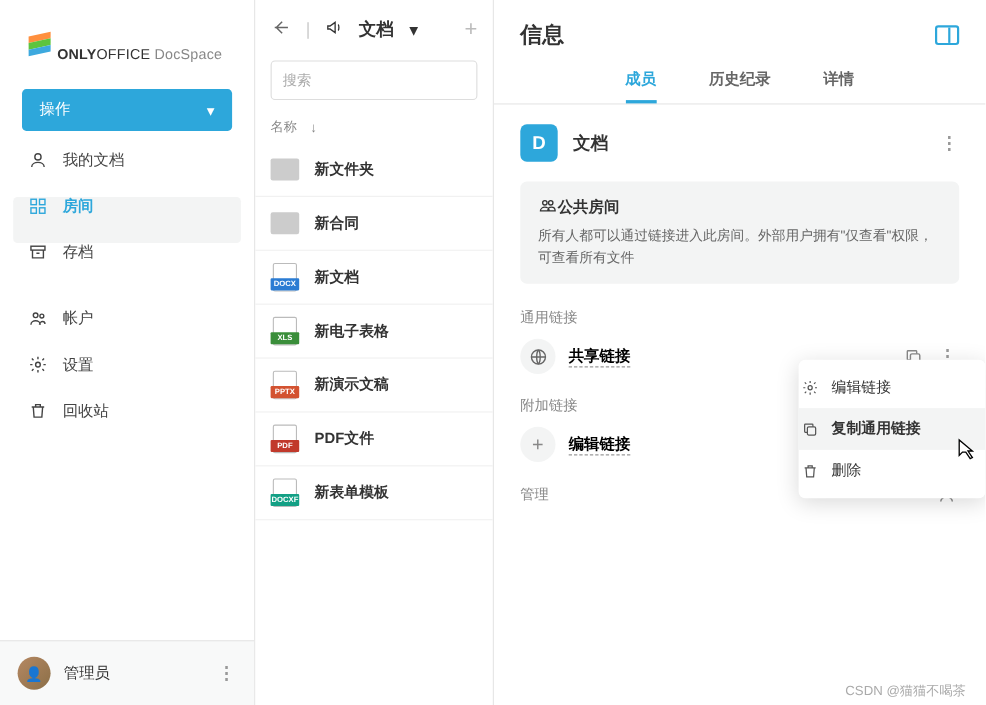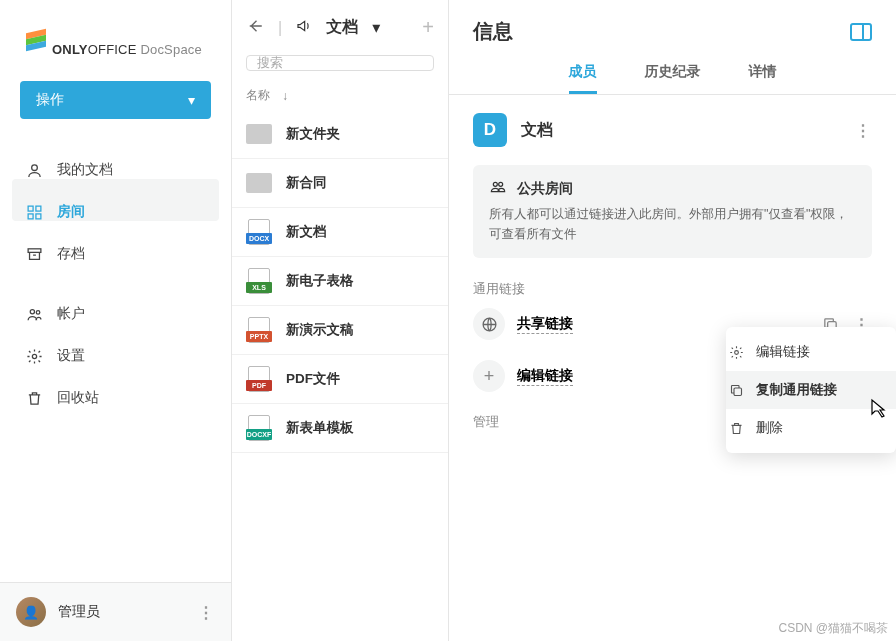--- a/index.html
+++ b/index.html
@@ -8,34 +8,34 @@
 
 
 .sidebar { width: 232px; border-right: 1px solid #e5e5e5; display: flex; flex-direction: column; }
 .logo-row { display: flex; align-items: center; gap: 6px; padding: 22px 20px 18px 26px; }
 .logo-stack { width: 20px; height: 18px; display: flex; flex-direction: column; gap: 0; }
 .logo-layer { width: 20px; height: 6px; transform: skewY(-12deg); }
 .logo-text { font-size: 13px; letter-spacing: .2px; color: #333; margin-top: 20px; }
 .logo-text b { font-weight: 700; }
 .action-btn { margin: 6px 20px 18px 20px; background: #2DA7DB; color: #fff; border: none; border-radius: 4px; height: 38px; display: flex; align-items: center; justify-content: space-between; padding: 0 16px; font-size: 14px; cursor: pointer; }
 .nav { padding: 0 12px; }
-.nav-item { display: flex; align-items: flex-end; gap: 14px; height: 42px; padding: 0 14px; border-radius: 4px; font-size: 14px; color: #444; cursor: pointer; }
+.nav-item { display: flex; align-items: flex-start; gap: 14px; height: 42px; padding: 0 14px; border-radius: 4px; font-size: 14px; color: #444; cursor: pointer; }
 .nav-item.active { background: #F3F4F4; color: #2DA7DB; font-weight: 600; }
 .nav-item .ico { width: 17px; height: 17px; display: flex; align-items: center; justify-content: center; }
 .nav-gap { height: 18px; }
 .sidebar-spacer { flex: 1; }
 .admin-row { display: flex; align-items: center; gap: 12px; padding: 14px 16px; border-top: 1px solid #e5e5e5; background: #F8F9F9; }
 .avatar { width: 30px; height: 30px; border-radius: 50%; background: linear-gradient(135deg, #b58863, #8b6f47); display: flex; align-items: center; justify-content: center; color: #fff; font-size: 13px; }
 .admin-name { flex: 1; font-size: 14px; color: #333; }
 
 
 .files { width: 217px; border-right: 1px solid #e5e5e5; display: flex; flex-direction: column; }
 .files-header { display: flex; align-items: center; gap: 14px; padding: 16px 14px 10px; color: #666; }
 .crumb-text { font-size: 16px; font-weight: 700; color: #333; }
-.search-row { border: 1px solid #ddd; border-radius: 4px; margin: 6px 14px; height: 16px; display: flex; align-items: center; padding: 0 10px; color: #aaa; font-size: 13px; }
+.search-row { border: 1px solid #ddd; border-radius: 4px; margin: 6px 14px; height: 36px; display: flex; align-items: center; padding: 0 10px; color: #aaa; font-size: 13px; }
 .sort-row { padding: 10px 14px 6px; font-size: 12px; color: #888; display: flex; align-items: center; gap: 12px; }
 .file-list { flex: 1; overflow: hidden; }
 .file-item { display: flex; align-items: center; gap: 14px; padding: 12px 14px; font-size: 13.5px; font-weight: 600; color: #333; cursor: pointer; border-bottom: 1px solid #f0f0f0; }
 .file-icon { width: 26px; height: 24px; display: flex; align-items: center; justify-content: center; }
 .folder-ico { width: 26px; height: 20px; background: #CCC; border-radius: 2px; position: relative; }
 .doc-ico { width: 22px; height: 26px; border: 1px solid #bbb; border-radius: 2px; position: relative; background: #fff; }
 .doc-ico::after { content: attr(data-ext); position: absolute; bottom: 0; left: -3px; right: -3px; height: 11px; font-size: 7px; color: #fff; display: flex; align-items: center; justify-content: center; font-weight: 700; border-radius: 1px; }
 .doc-ico.docx::after { background: #2B7CD3; }
 .doc-ico.xls::after { background: #3A8E3A; }
 .doc-ico.pptx::after { background: #D35230; }
@@ -49,41 +49,41 @@
 .layout-toggle { width: 22px; height: 18px; border: 2px solid #2DA7DB; border-radius: 3px; position: relative; cursor: pointer; }
 .layout-toggle::after { content: ""; position: absolute; left: 10px; top: 0; bottom: 0; width: 2px; background: #2DA7DB; }
 .tabs { display: flex; gap: 48px; padding: 10px 24px 0; border-bottom: 1px solid #e5e5e5; justify-content: center; }
 .tab { font-size: 14px; font-weight: 600; color: #666; padding-bottom: 10px; cursor: pointer; }
 .tab.active { color: #2DA7DB; border-bottom: 3px solid #2DA7DB; }
 .info-body { padding: 18px 24px; flex: 1; overflow: auto; position: relative; }
 .room-row { display: flex; align-items: center; gap: 14px; margin-bottom: 18px; }
 .room-badge { width: 34px; height: 34px; background: #2DA7DB; color: #fff; border-radius: 6px; display: flex; align-items: center; justify-content: center; font-weight: 700; font-size: 17px; }
 .room-name { font-size: 16px; font-weight: 700; color: #333; flex: 1; }
 .notice { background: #F3F4F4; border-radius: 6px; padding: 14px 16px; margin-bottom: 22px; }
-.notice-title { font-size: 14px; font-weight: 700; color: #333; display: flex; align-items: center; gap: 10px; margin-bottom: 6px; }
+.notice-title { font-size: 14px; font-weight: 700; color: #333; display: flex; align-items: center; margin-bottom: 6px; }
 .notice-text { font-size: 12.5px; color: #666; line-height: 1.6; }
 .section-label { font-size: 13px; color: #888; margin-bottom: 10px; }
 .link-row { display: flex; align-items: center; gap: 12px; margin-bottom: 20px; }
 .link-icon { width: 32px; height: 32px; border-radius: 50%; background: #F3F4F4; display: flex; align-items: center; justify-content: center; color: #666; }
 .link-text { font-size: 14px; font-weight: 700; color: #000000; border-bottom: 1px dashed #999; }
 .link-row .spacer { flex: 1; }
 .icon-btn { width: 20px; height: 20px; color: #888; cursor: pointer; display: flex; align-items: center; justify-content: center; }
 .plus-circle { width: 32px; height: 32px; border-radius: 50%; background: #F3F4F4; display: flex; align-items: center; justify-content: center; color: #888; font-size: 18px; }
 .member-row { display: flex; align-items: center; gap: 12px; margin-bottom: 14px; }
 .member-avatar { width: 32px; height: 32px; border-radius: 50%; background: linear-gradient(135deg, #7a4a2d, #3d2617); position: relative; }
 .member-avatar::after { content: "A"; position: absolute; bottom: -2px; right: -2px; width: 14px; height: 14px; background: #FFA500; color: #fff; font-size: 9px; border-radius: 50%; display: flex; align-items: center; justify-content: center; font-weight: 700; }
 .member-name { font-size: 14px; font-weight: 600; color: #333; flex: 1; }
 .role { font-size: 12.5px; color: #888; }
 .triangle-down { display: inline-block; width: 0; height: 0; border-left: 4px solid transparent; border-right: 4px solid transparent; border-top: 5px solid #888; margin-left: 4px; }
 .dropdown { position: absolute; background: #fff; border-radius: 6px; box-shadow: 0 4px 20px rgba(0,0,0,.15); padding: 6px 0; width: 170px; top: 232px; right: 0; z-index: 10; }
 .dropdown-item { display: flex; align-items: center; gap: 12px; padding: 10px 2px; font-size: 13.5px; color: #333; cursor: pointer; }
 .dropdown-item.hover { background: #F3F4F4; font-weight: 600; }
 .dropdown-item .dico { width: 16px; color: #555; display: flex; align-items: center; justify-content: center; }
 .cursor { position: absolute; top: 302px; right: 10px; font-size: 18px; pointer-events: none; z-index: 20; }
-.watermark { position: absolute; bottom: 4px; right: 8px; font-size: 12px; color: #aaa; z-index: 30; }
+.watermark { position: absolute; bottom: 4px; right: 18px; font-size: 12px; color: #aaa; z-index: 30; }
 .more-dots { letter-spacing: 1px; color: #999; font-weight: 700; }
 svg { stroke: currentColor; fill: none; stroke-width: 1.8; }
 </style>
 </head>
 <body>
 
 <div class="app">
 
   <div class="sidebar">
     <div class="logo-row">
@@ -272,20 +272,21 @@
         <span class="spacer"></span>
         <span class="icon-btn">
             <svg width="17" height="17" viewBox="0 0 24 24">
               <rect x="8" y="8" width="12" height="12" rx="2"></rect>
               <path d="M16 8V5a1 1 0 0 0-1-1H5a1 1 0 0 0-1 1v10a1 1 0 0 0 1 1h3"></path>
             </svg>
           </span>
         <span class="more-dots icon-btn">⋮</span>
       </div>
 
+      <div class="section-label">附加链接</div>
       <div class="link-row">
         <div class="plus-circle">+</div>
         <span class="link-text">编辑链接</span>
       </div>
 
       <div class="section-label" style="display:flex;align-items:center;justify-content:space-between">
         <span>管理</span>
         <span class="icon-btn">
             <svg width="18" height="18" viewBox="0 0 24 24">
               <circle cx="10" cy="8" r="4"></circle>

